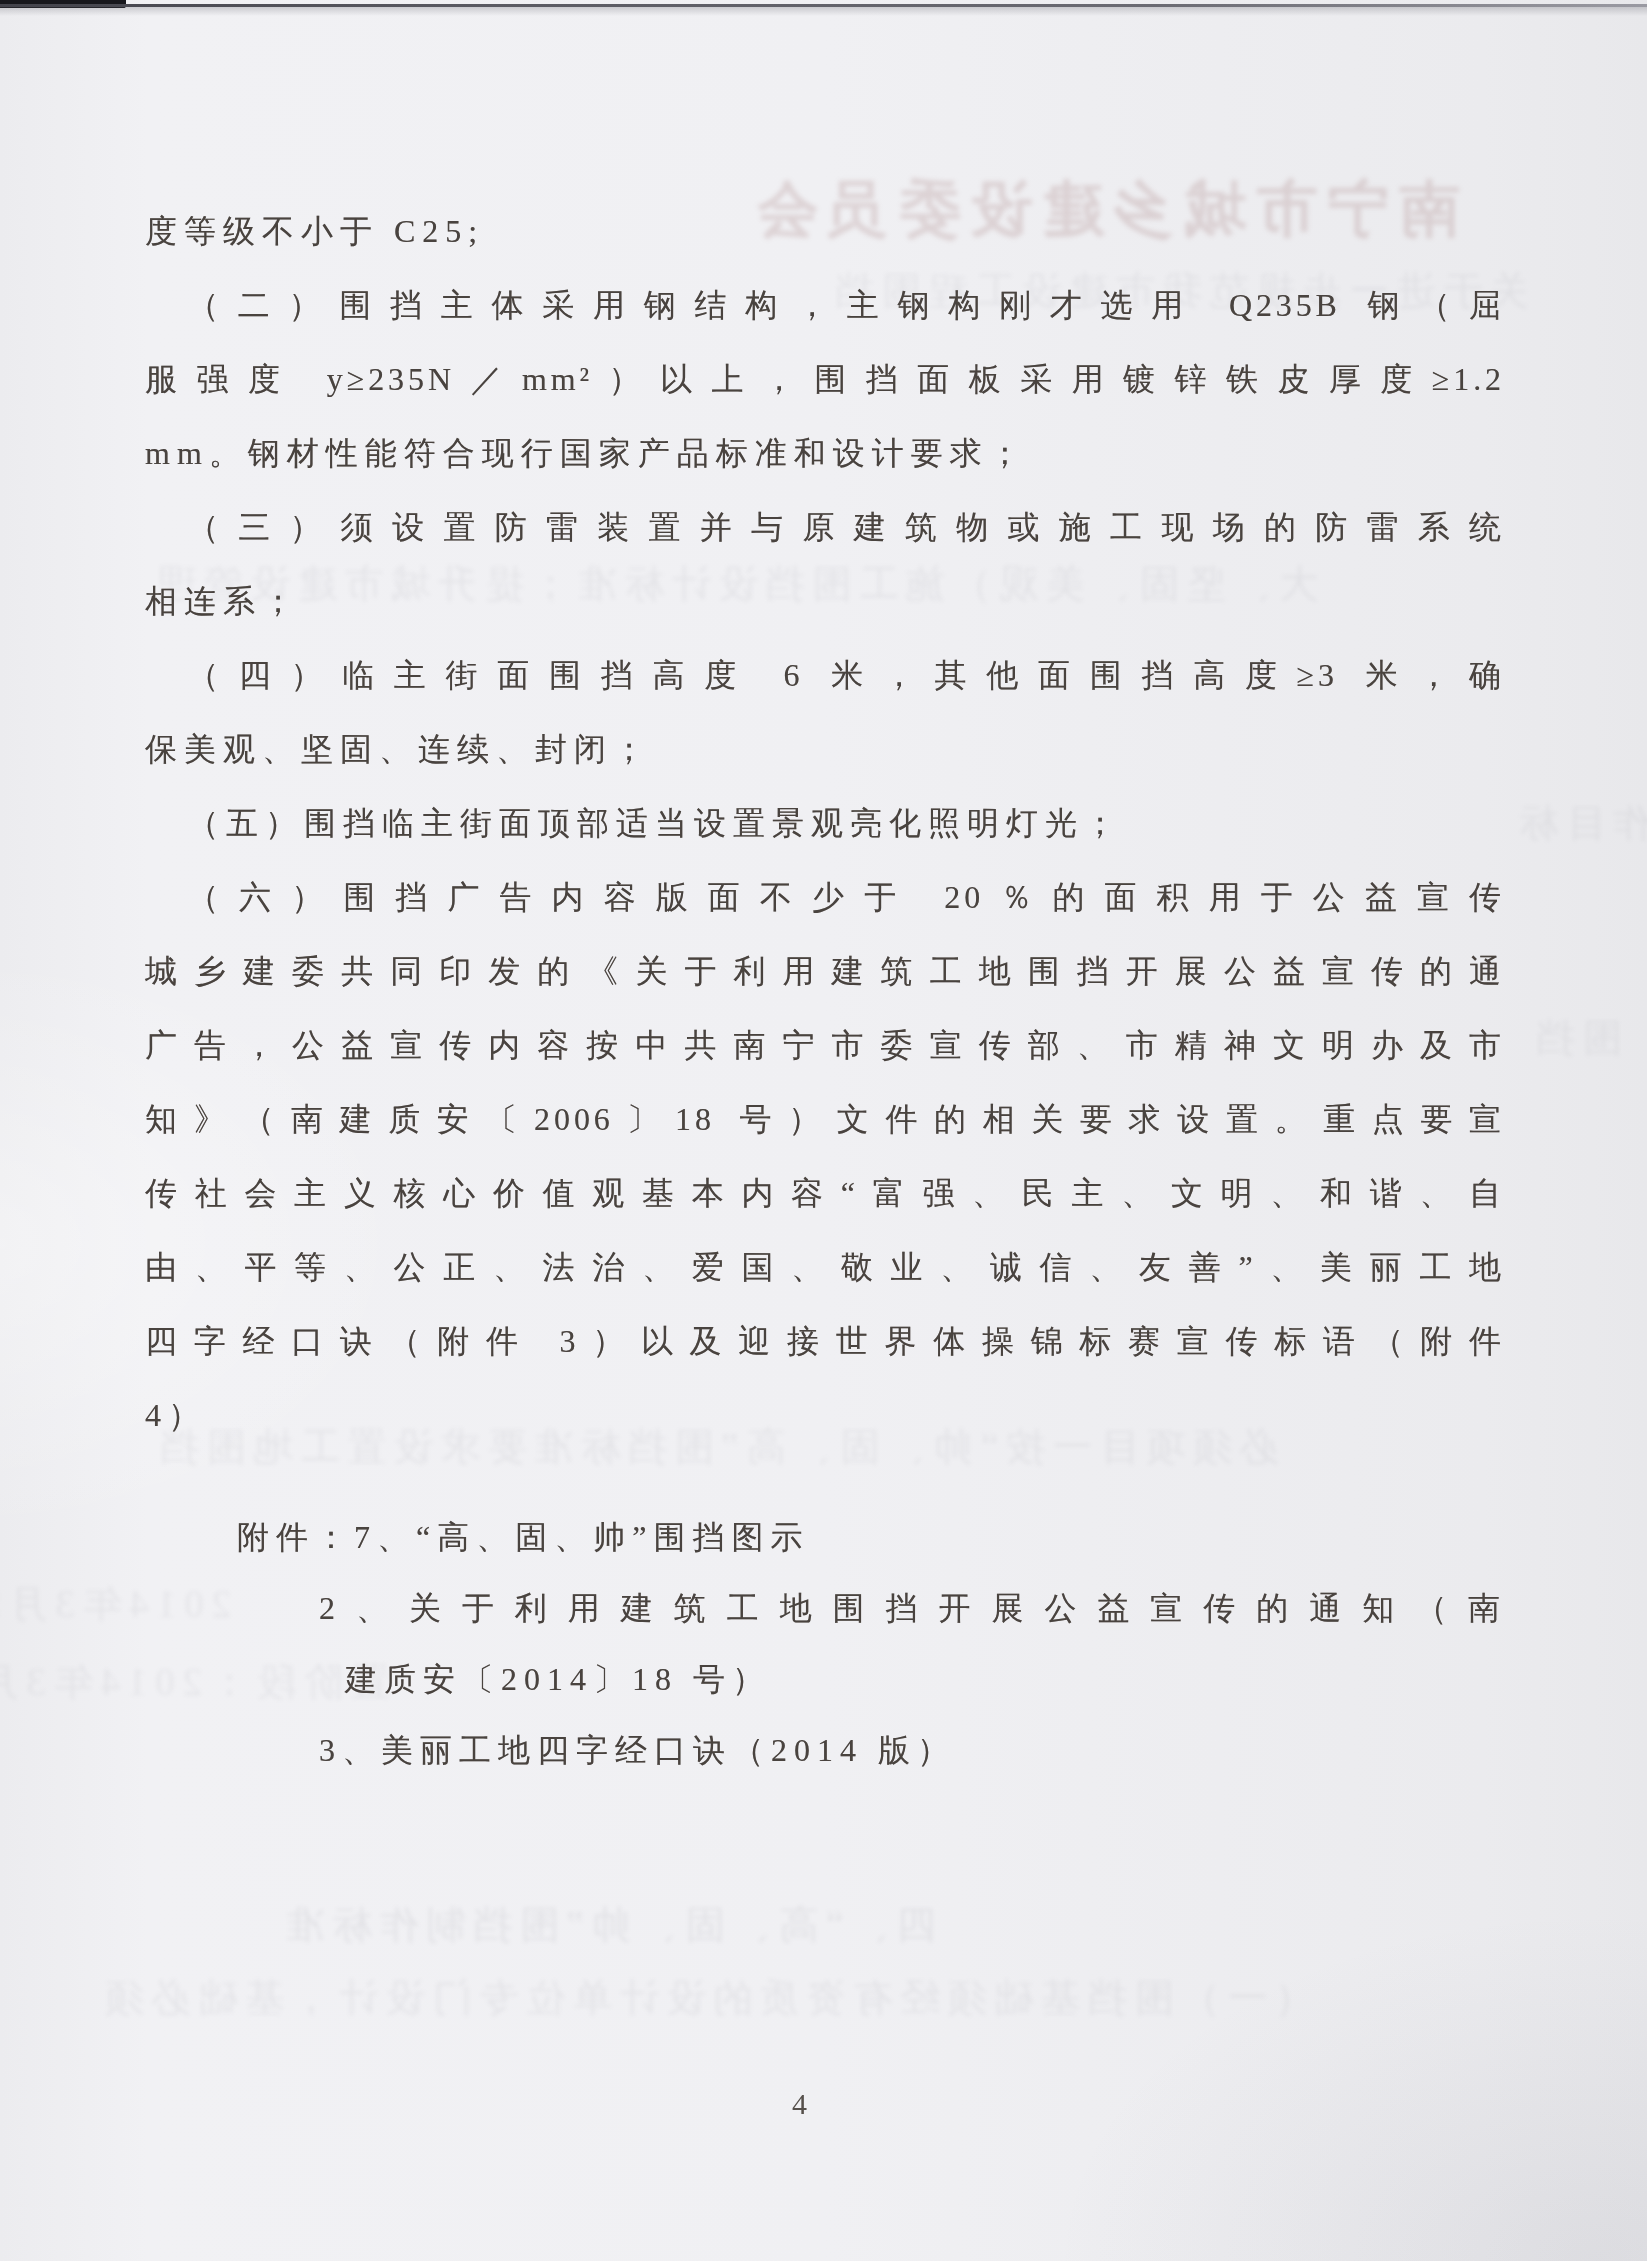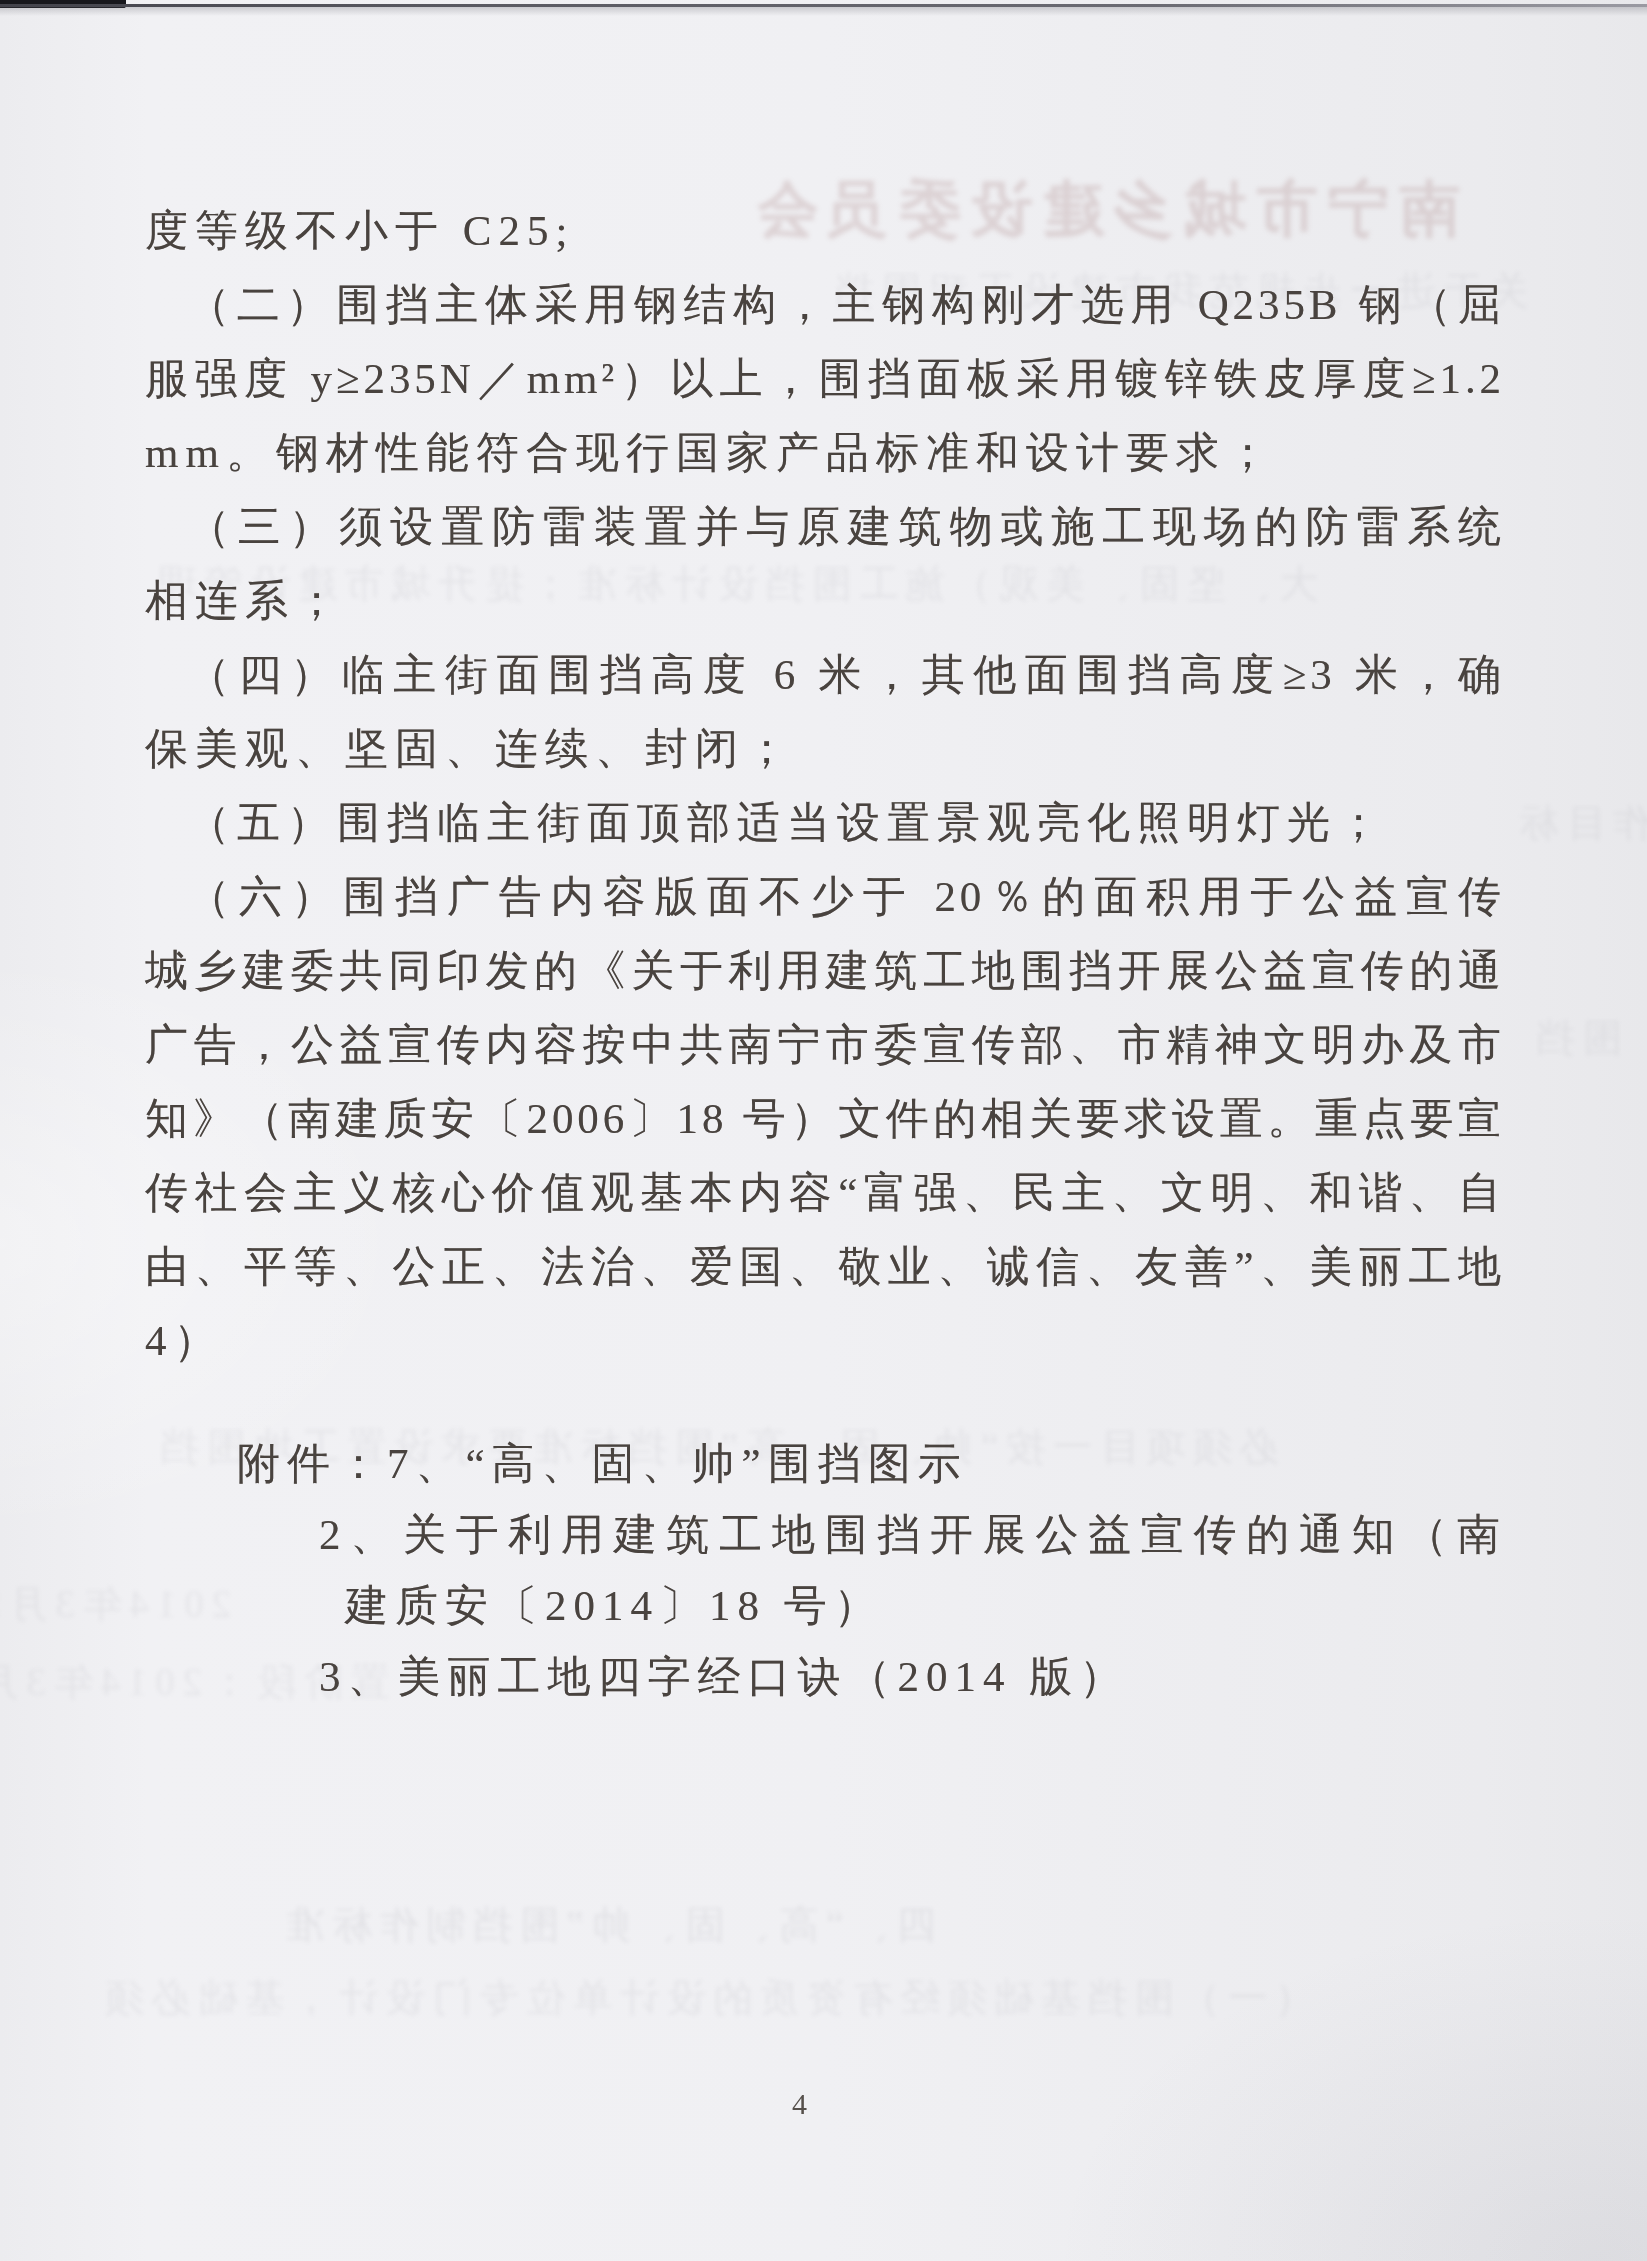--- a/index.html
+++ b/index.html
@@ -17,21 +17,21 @@
       linear-gradient(90deg,#ececef 0%,#f1f1f4 9%,#f0f0f3 50%,#ebebee 90%,#e8e8eb 100%);
   }
   
   .edge-line{position:absolute;top:3.9px;left:0;width:1647px;height:3.2px;background:linear-gradient(90deg,#44444c,#5a5a62 30%,#6a6a72 70%,#9a9aa2);}
   .edge-corner{position:absolute;top:0;left:0;width:126px;height:8.4px;background:#17171c;border-radius:0 0 2.6px 0;}
   .edge-fade{position:absolute;top:7px;left:0;width:1647px;height:9px;background:linear-gradient(180deg,rgba(90,90,100,.25),transparent);}
 
   
   .tb{
     position:absolute;left:145px;top:194px;width:1366px;
-    font-size:43px;color:#49433f;
+    font-size:32px;color:#49433f;
     letter-spacing:7px;
     text-shadow:0 0 0.6px rgba(80,70,64,.45);
   }
   .ln{height:74px;line-height:74px;white-space:nowrap;}
   .att{height:71px;line-height:71px;}
   .gap{margin-top:50px;}
   .lp{padding-left:42px;}
   .a1{padding-left:92px;}
   .a2{padding-left:174px;}
   .a3{padding-left:200px;}
@@ -82,20 +82,21 @@
     <div class="ln">相连系；</div>
     <div class="ln lp j">（四）临主街面围挡高度 6 米，其他面围挡高度≥3 米，确</div>
     <div class="ln">保美观、坚固、连续、封闭；</div>
     <div class="ln lp">（五）围挡临主街面顶部适当设置景观亮化照明灯光；</div>
     <div class="ln lp j">（六）围挡广告内容版面不少于 20％的面积用于公益宣传</div>
     <div class="ln j">城乡建委共同印发的《关于利用建筑工地围挡开展公益宣传的通</div>
     <div class="ln j">广告，公益宣传内容按中共南宁市委宣传部、市精神文明办及市</div>
     <div class="ln j">知》（南建质安〔2006〕18 号）文件的相关要求设置。重点要宣</div>
     <div class="ln j">传社会主义核心价值观基本内容“富强、民主、文明、和谐、自</div>
     <div class="ln j">由、平等、公正、法治、爱国、敬业、诚信、友善”、美丽工地</div>
+    <div class="ln j">四字经口诀（附件 3）以及迎接世界体操锦标赛宣传标语（附件</div>
     <div class="ln">4）</div>
 
     <div class="ln att gap a1">附件：7、“高、固、帅”围挡图示</div>
     <div class="ln att a2 j">2、关于利用建筑工地围挡开展公益宣传的通知（南</div>
     <div class="ln att a3">建质安〔2014〕18 号）</div>
     <div class="ln att a2">3、美丽工地四字经口诀（2014 版）</div>
   </div>
 
   <div class="pagenum">4</div>
 

